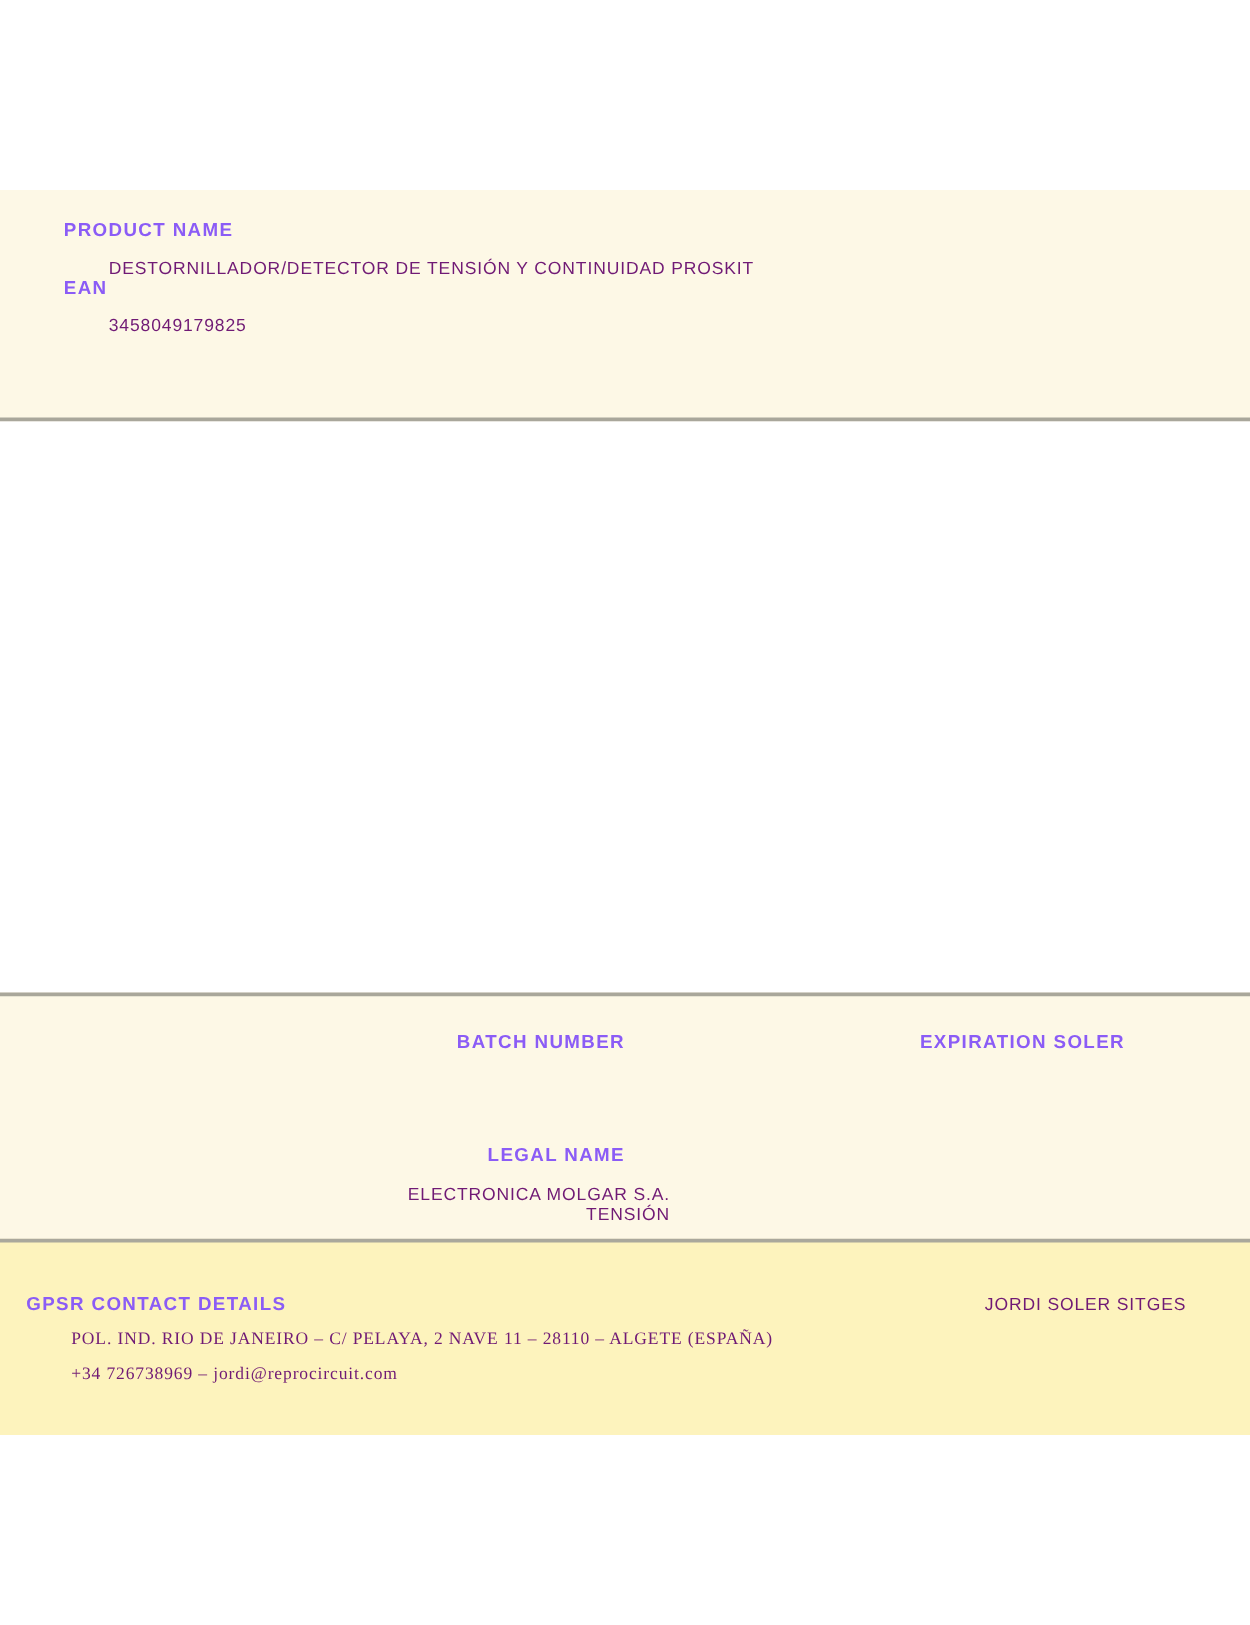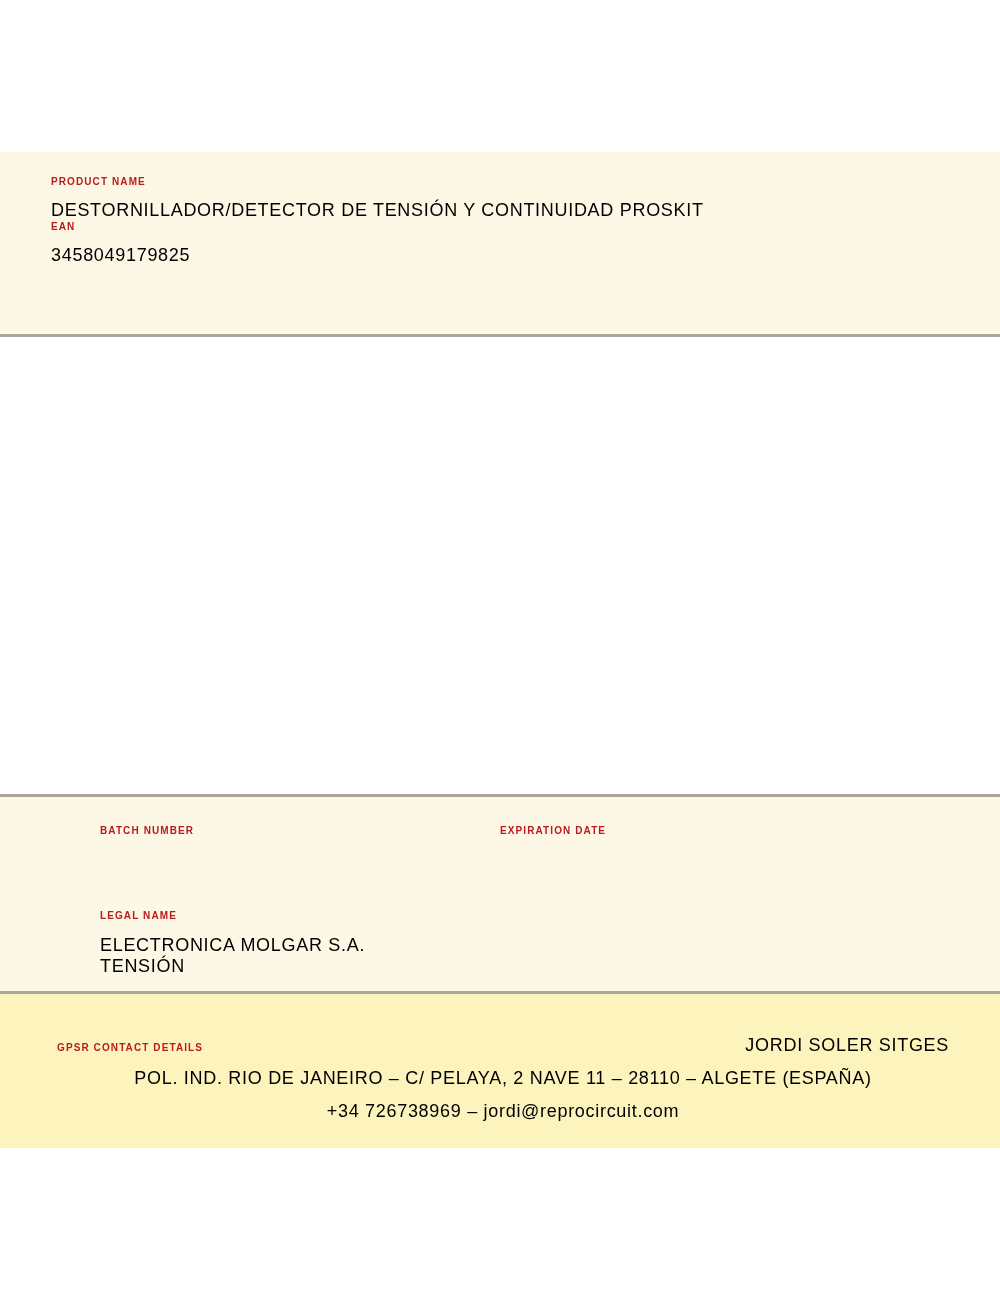--- a/index.html
+++ b/index.html
@@ -23,31 +23,32 @@
   
   .panel {
     position: absolute;
     left: 0;
     right: 0;
     box-sizing: border-box;
     background: #fdf8e6;
   }
   .lbl {
     font-weight: bold;
-    font-size: 10px;
+    font-size: 15px;
     letter-spacing: 1.1px;
-    color: #b91c1c;
+    color: #8b5cf6;
     white-space: nowrap;
   }
   .val {
     font-weight: normal;
-    font-size: 18px;
+    font-size: 14px;
     letter-spacing: 0.7px;
-    color: #000000;
+    color: #701a75;
     white-space: nowrap;
+    margin-left: 36px;
   }
 
   
   .product-panel {
     top: 152px;
     height: 185px;
     border-bottom: 3px solid #a9a79b;
     padding: 24px 50px 0 51px;
   }
   .product-panel .row-gap-sm { margin-top: 13px; }
@@ -59,57 +60,57 @@
     height: 197px;
     border-top: 3px solid #a9a79b;
     padding: 28px 100px 0 100px;
   }
   .two-col {
     display: flex;
     width: 100%;
   }
   .two-col .col {
     width: 50%;
-    text-align: left;
+    text-align: right;
   }
   .info-panel .labels-row2 { margin-top: 74px; }
   .info-panel .values-row  { margin-top: 14px; flex-direction: column; }
 
   
   .contact-panel {
     top: 991px;
     height: 157px;
     background: #fdf3bd;
     border-top: 3px solid #aaa89c;
-    padding: 41px 51px 0 57px;
+    padding: 41px 51px 0 21px;
   }
   .contact-top {
     display: flex;
     justify-content: space-between;
     align-items: baseline;
   }
   .contact-right { text-align: left; }
-  .contact-line { margin-top: 12px; text-align: center; }
+  .contact-line { margin-top: 12px; text-align: left; font-family: Liberation Serif, serif; }
 </style>
 </head>
 <body>
 
 <div class="page">
 
   <section class="panel product-panel">
     <div class="lbl">PRODUCT NAME</div>
     <div class="val row-gap-sm">DESTORNILLADOR/DETECTOR DE TENSIÓN Y CONTINUIDAD PROSKIT</div>
     <div class="lbl row-gap-lg">EAN</div>
     <div class="val row-gap-sm">3458049179825</div>
   </section>
 
   <section class="panel info-panel">
     <div class="two-col">
       <div class="col lbl">BATCH NUMBER</div>
-      <div class="col lbl">EXPIRATION DATE</div>
+      <div class="col lbl">EXPIRATION SOLER</div>
     </div>
     <div class="two-col labels-row2">
       <div class="col lbl">LEGAL NAME</div>
     </div>
     <div class="two-col values-row">
       <div class="col val">ELECTRONICA MOLGAR S.A.</div>
       <div class="col val">TENSIÓN</div>
     </div>
   </section>
 

